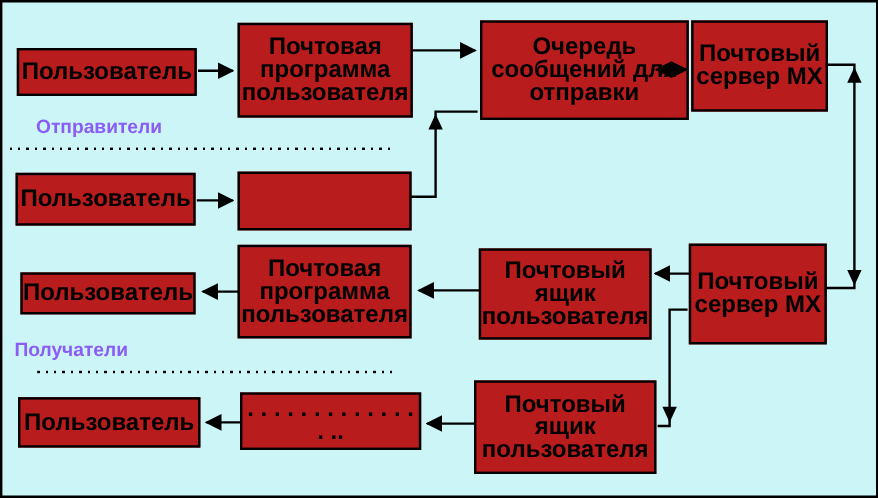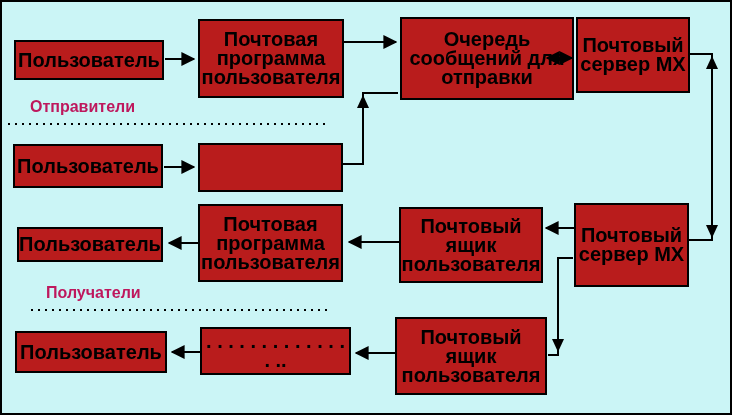--- a/index.html
+++ b/index.html
@@ -10,21 +10,21 @@
     font-family:"Liberation Sans",sans-serif;
     overflow:hidden;
   }
   .box{
     position:absolute;box-sizing:border-box;
     background:#b91c1c;border:2px solid #000;
     display:flex;align-items:center;justify-content:center;
     text-align:center;font-weight:bold;font-size:20px;line-height:19px;color:#000;
   }
   .flabel{
-    position:absolute;font-weight:bold;font-size:16px;color:#be185d;white-space:nowrap;text-align:right;
+    position:absolute;font-weight:bold;font-size:16px;color:#8b5cf6;white-space:nowrap;text-align:right;
   }
   .dotted{
     position:absolute;height:2px;
     background:repeating-linear-gradient(90deg,#000 0 2px,transparent 2px 7px);
   }
   svg.arrows{position:absolute;left:0;top:0;pointer-events:none;}
   svg.arrows line, svg.arrows polyline{stroke:#000;stroke-width:2;fill:none;}
   svg.arrows polygon{fill:#000;stroke:none;}
 </style>
 </head>
@@ -62,21 +62,21 @@
   <div class="box" style="left:198px;top:204px;width:145px;height:78px">
     <span>Почтовая программа пользователя</span>
   </div>
   <div class="box" style="left:399px;top:207px;width:144px;height:76px">
     <span>Почтовый ящик пользователя</span>
   </div>
   <div class="box" style="left:574px;top:203px;width:115px;height:84px">
     <span>Почтовый сервер MX</span>
   </div>
 
-  <div class="flabel" style="left:46px;top:284px">Получатели</div>
+  <div class="flabel" style="left:12px;top:284px">Получатели</div>
   <div class="dotted" style="left:31px;top:309px;width:298px"></div>
 
   <div class="box" style="left:15px;top:331px;width:152px;height:42px">
     <span>Пользователь</span>
   </div>
   <div class="box" style="left:200px;top:327px;width:151px;height:48px">
     <span>. . . . . . . . . . . . . . ..</span>
   </div>
   <div class="box" style="left:395px;top:317px;width:152px;height:78px">
     <span>Почтовый ящик пользователя</span>

